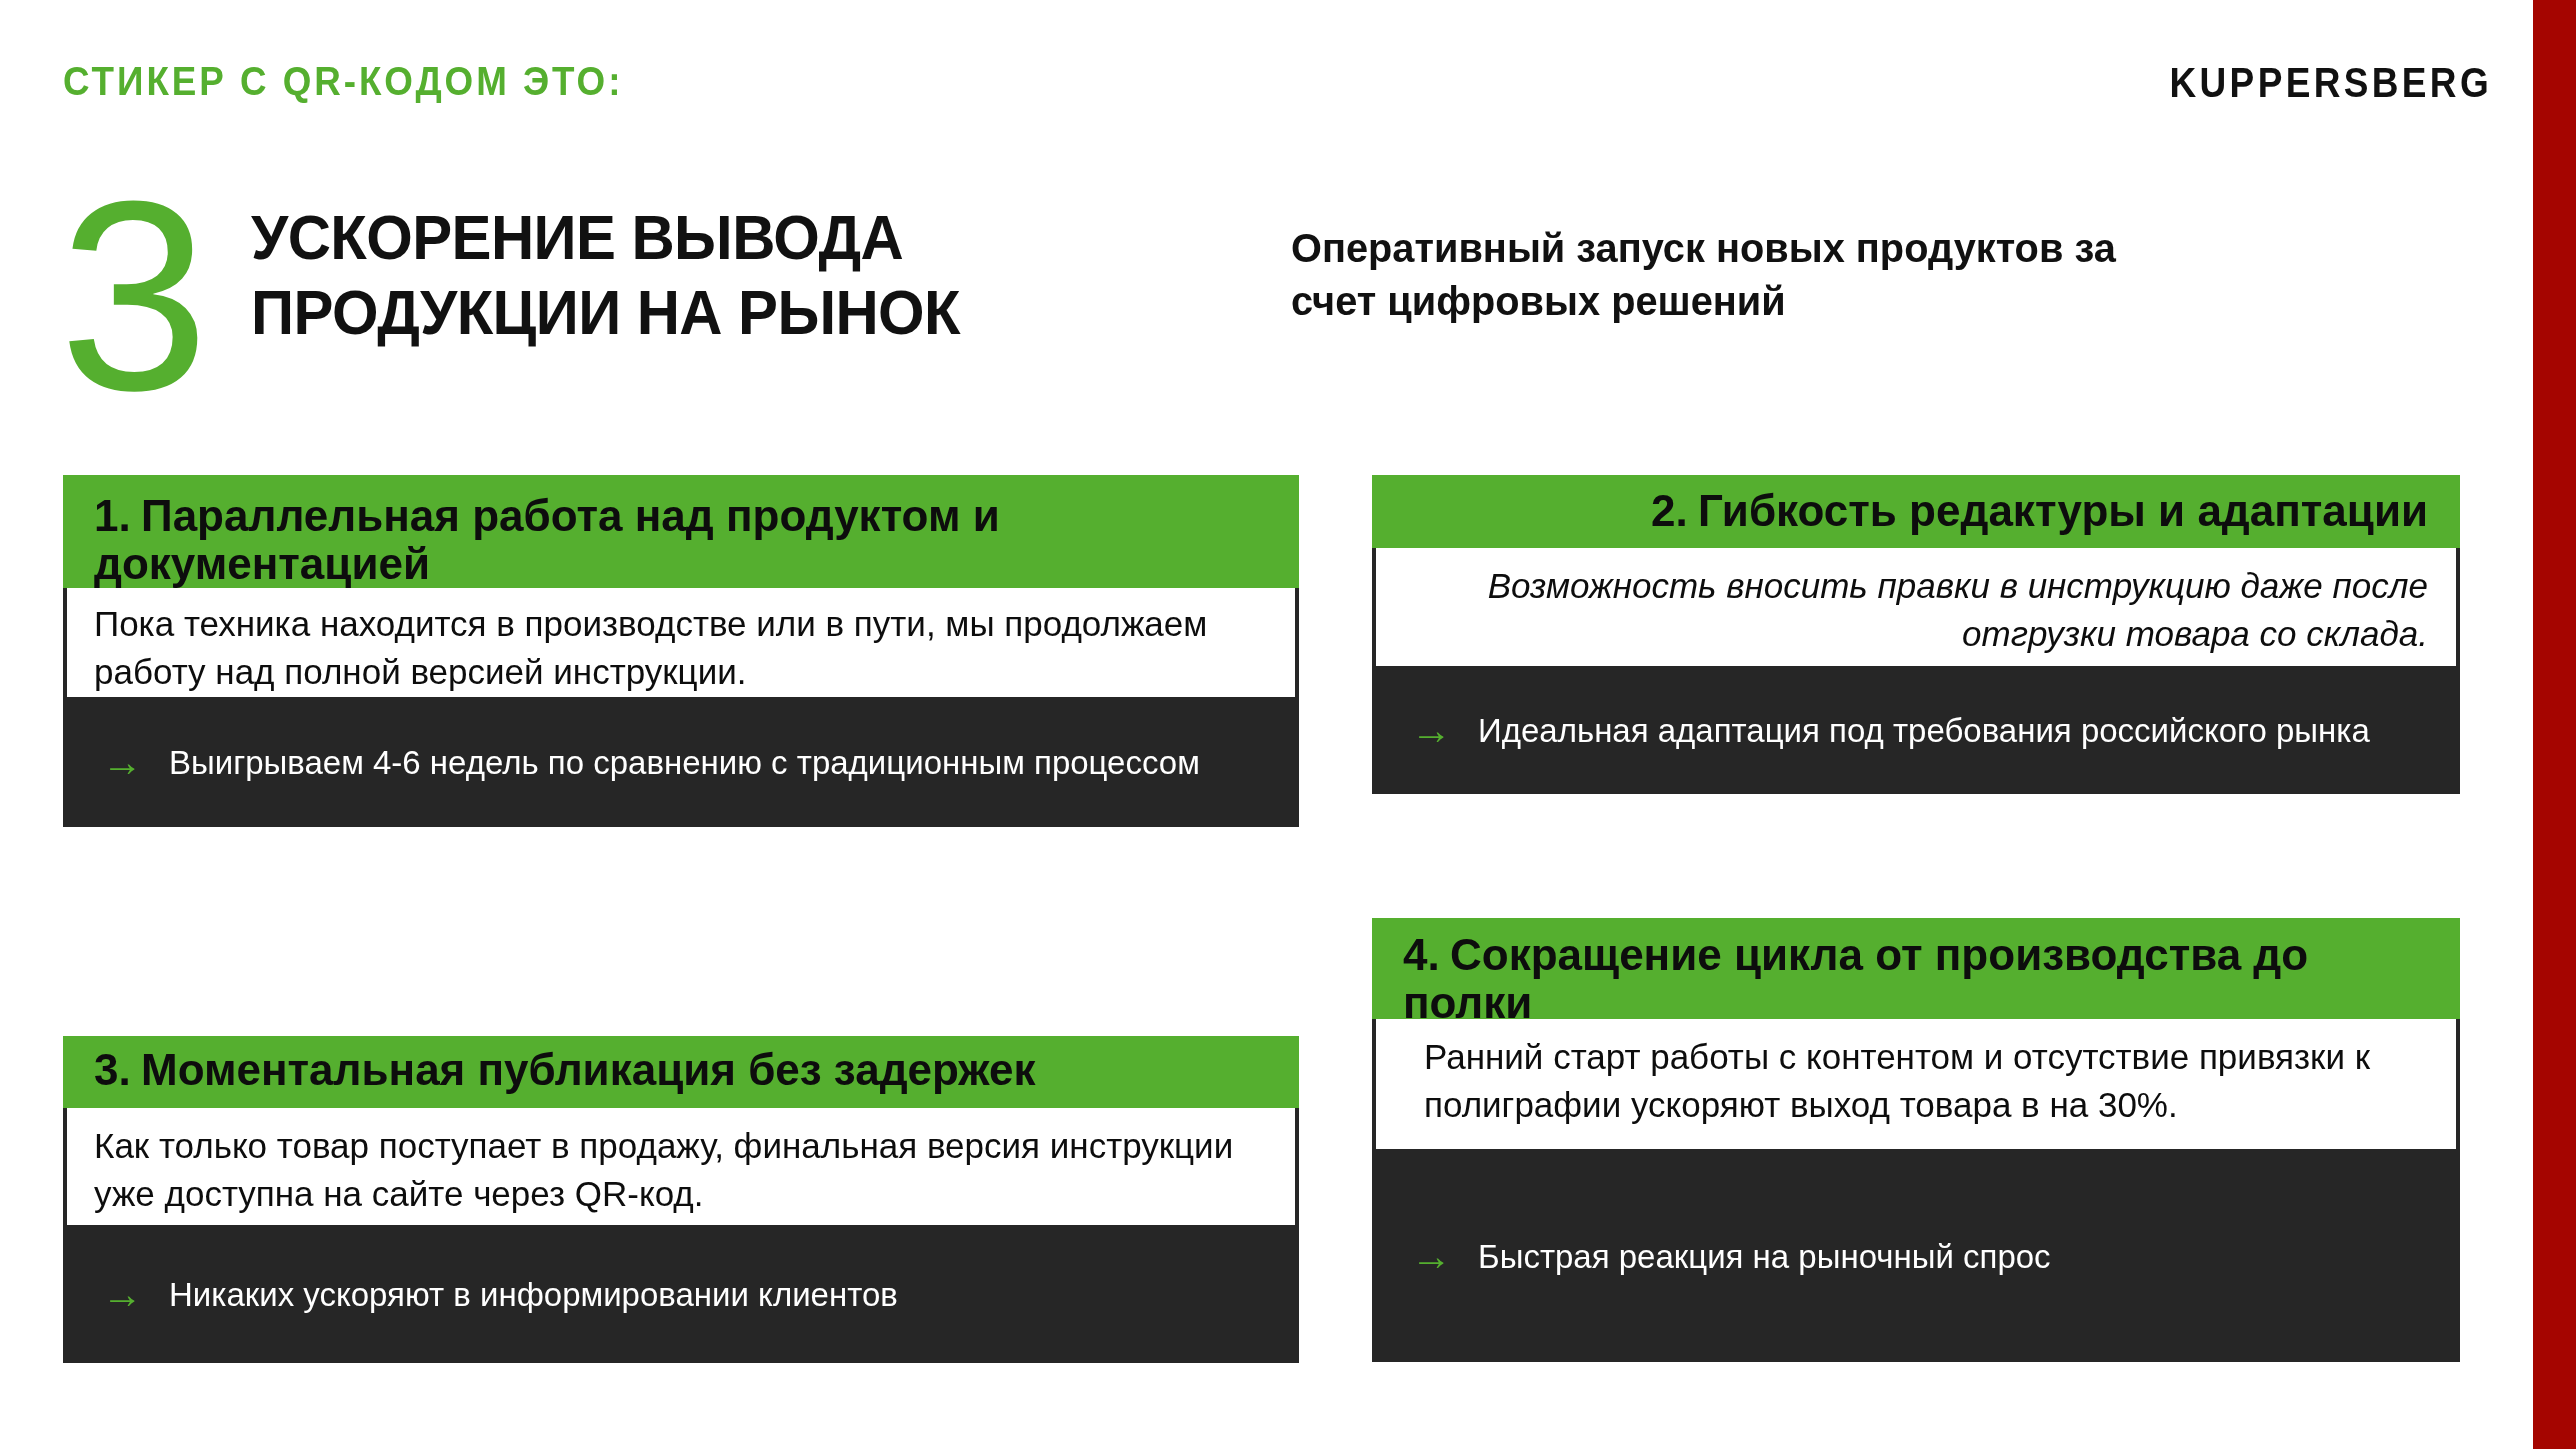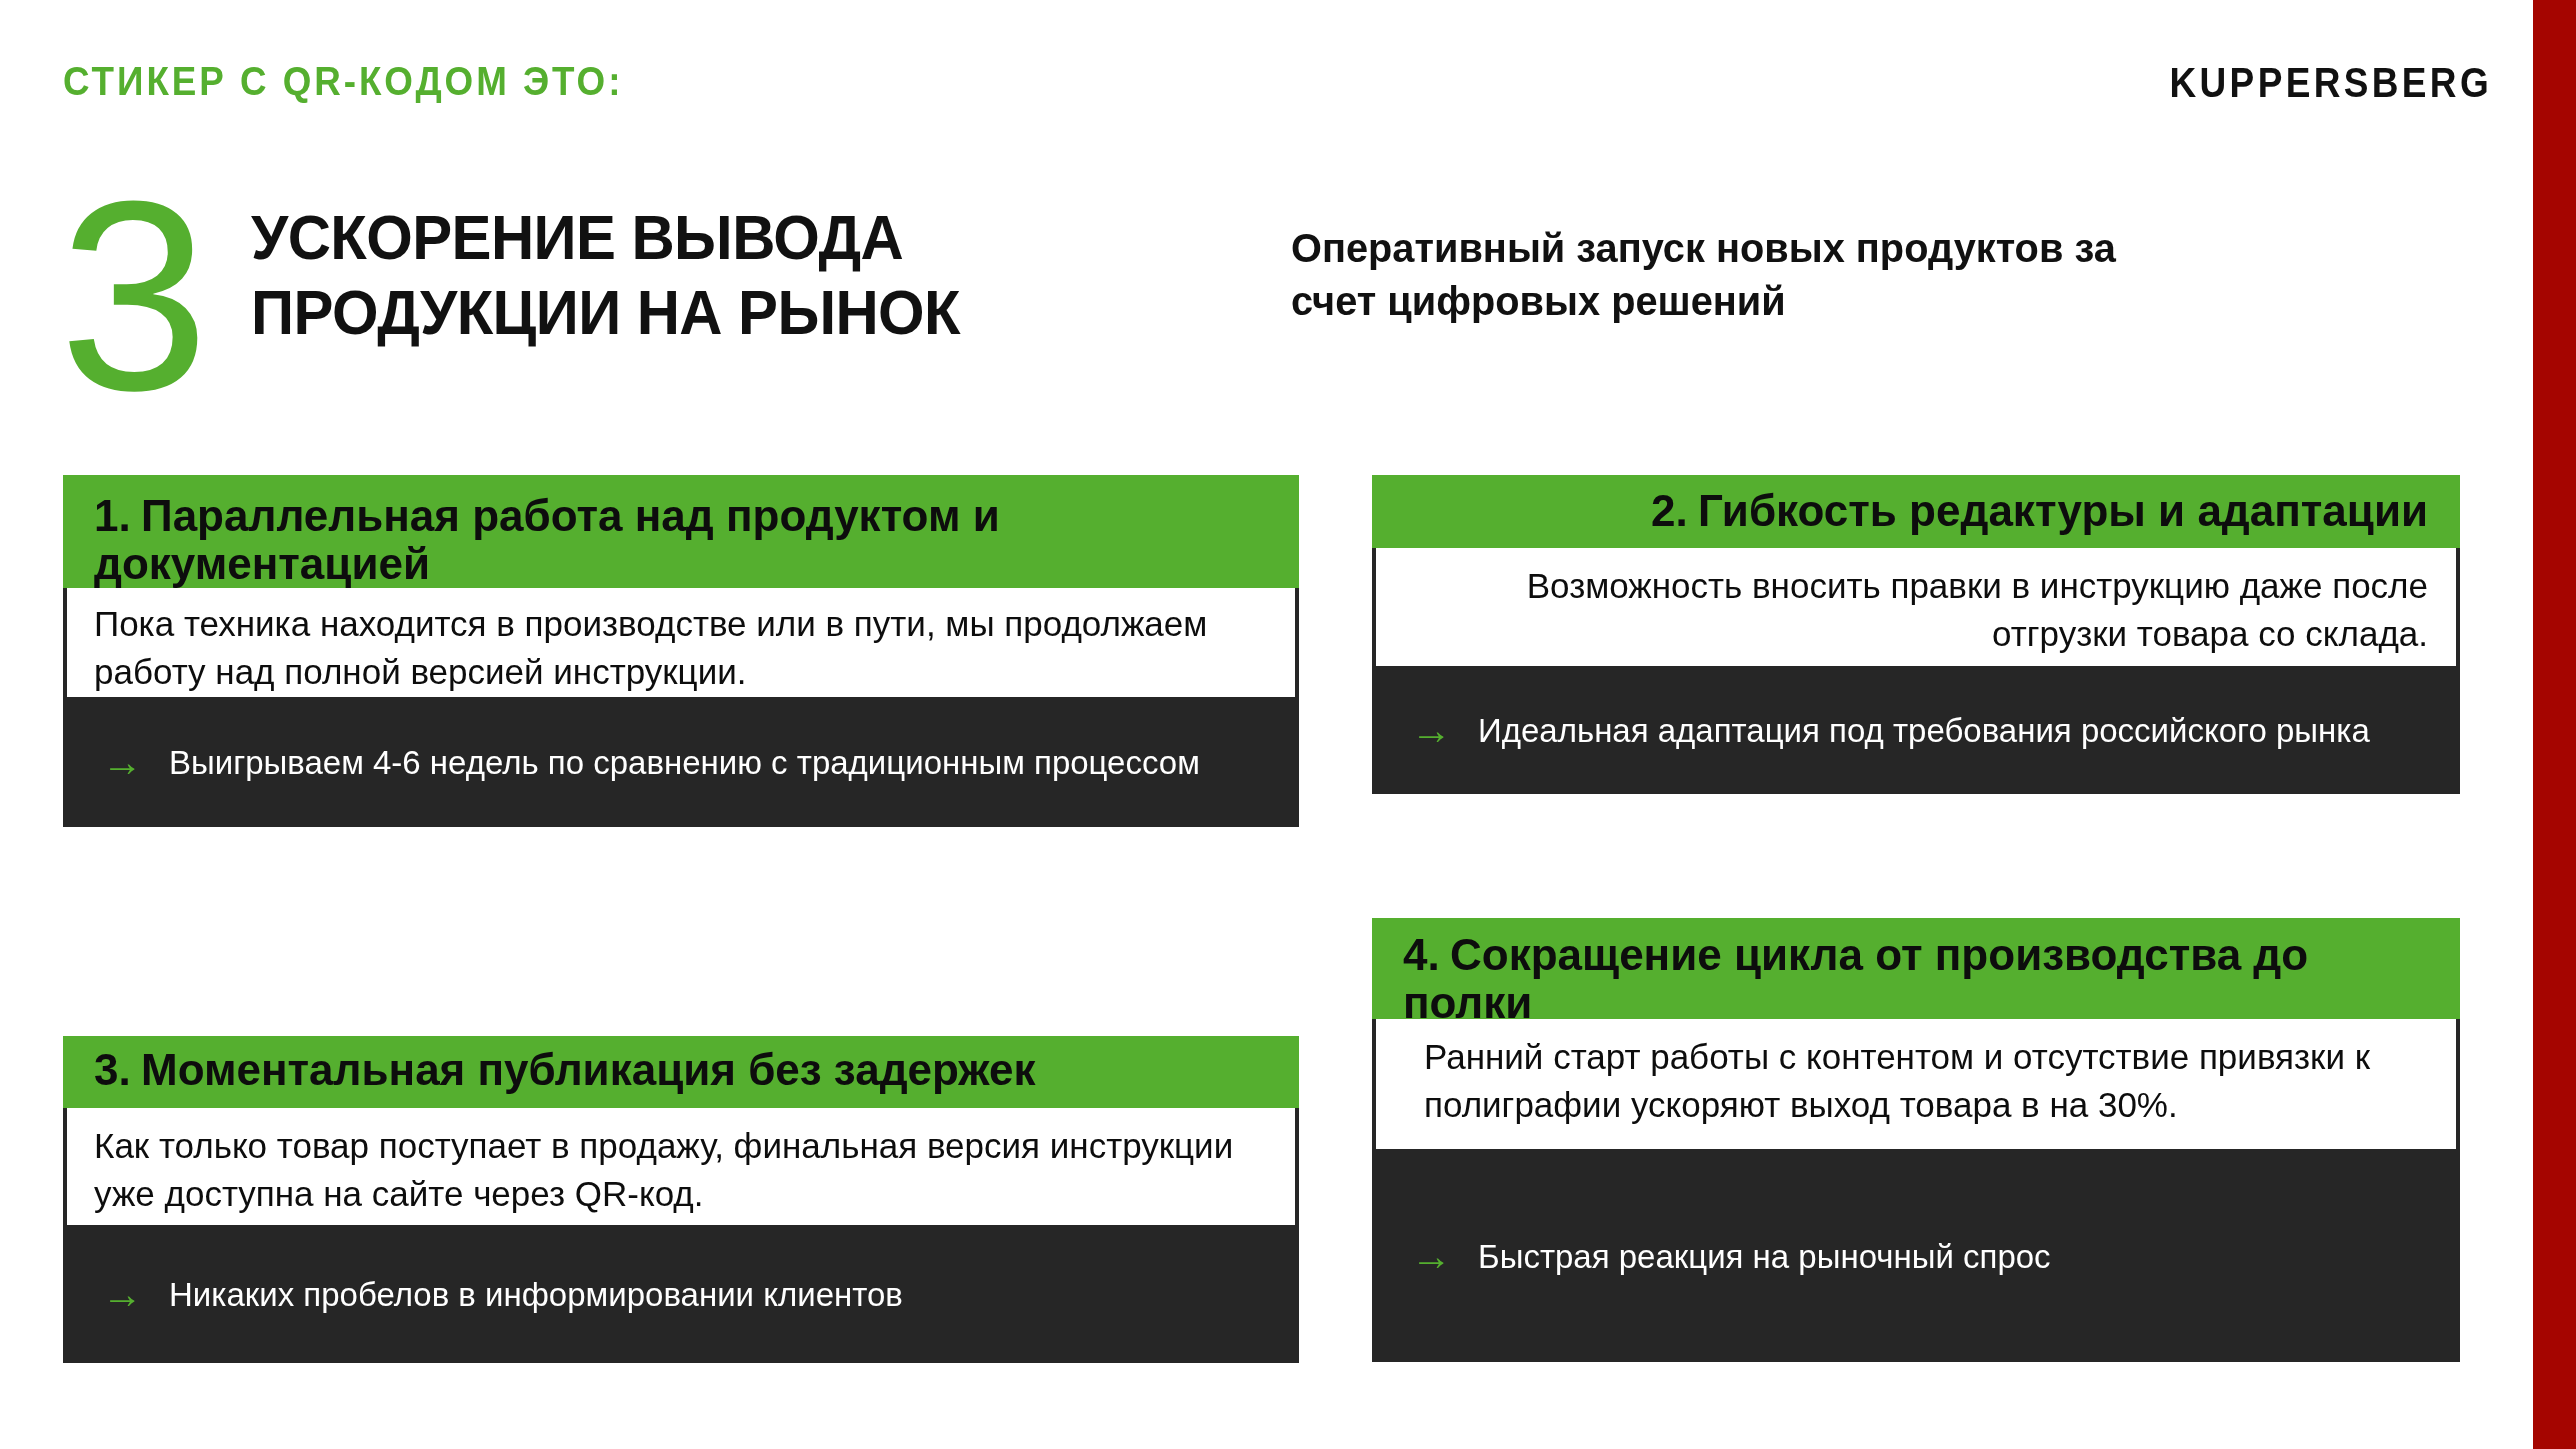--- a/index.html
+++ b/index.html
@@ -143,21 +143,21 @@
   }
 
   
   #card-1 { left: 63px;  top: 475px;  width: 1236px; }
   #card-1 .card-head { height: 113px; }
   #card-1 .card-body { height: 113px; padding-top: 12px; }
   #card-1 .card-foot { height: 126px; }
 
   #card-2 { left: 1372px; top: 475px;  width: 1088px; text-align: right; }
   #card-2 .card-head { height: 73px; padding-top: 11.6px; padding-bottom: 11.6px; }
-  #card-2 .card-body { height: 122px; padding-top: 14px; }
+  #card-2 .card-body { height: 122px; padding-top: 14px; font-style: italic; }
   #card-2 .card-foot { height: 124px; }
 
   #card-3 { left: 63px;  top: 1036px; width: 1236px; }
   #card-3 .card-head { height: 72px; padding-top: 10.3px; padding-bottom: 10.3px; }
   #card-3 .card-body { height: 121px; padding-top: 14px; }
   #card-3 .card-foot { height: 134px; }
 
   #card-4 { left: 1372px; top: 918px; width: 1088px; }
   #card-4 .card-head { height: 101px; padding-top: 13px; padding-bottom: 10.3px; }
   #card-4 .card-body { height: 134px; padding-top: 14px; padding-left: 48px; }
@@ -199,21 +199,21 @@
     </div>
   </div>
 
   <div class="card" id="card-3">
     <div class="card-head">
       <span class="num">3.</span><span>Моментальная публикация без задержек</span>
     </div>
     <div class="card-body">Как только товар поступает в продажу, финальная версия инструкции уже доступна на сайте через QR-код.</div>
     <div class="card-foot">
       <span class="arrow-icon">→</span>
-      <span class="foot-text">Никаких пробелов в информировании клиентов</span>
+      <span class="foot-text">Никаких ускоряют в информировании клиентов</span>
     </div>
   </div>
 
   <div class="card" id="card-4">
     <div class="card-head">
       <span class="num">4.</span><span>Сокращение цикла от производства до полки</span>
     </div>
     <div class="card-body">Ранний старт работы с контентом и отсутствие привязки к полиграфии ускоряют выход товара в на 30%.</div>
     <div class="card-foot">
       <span class="arrow-icon">→</span>

